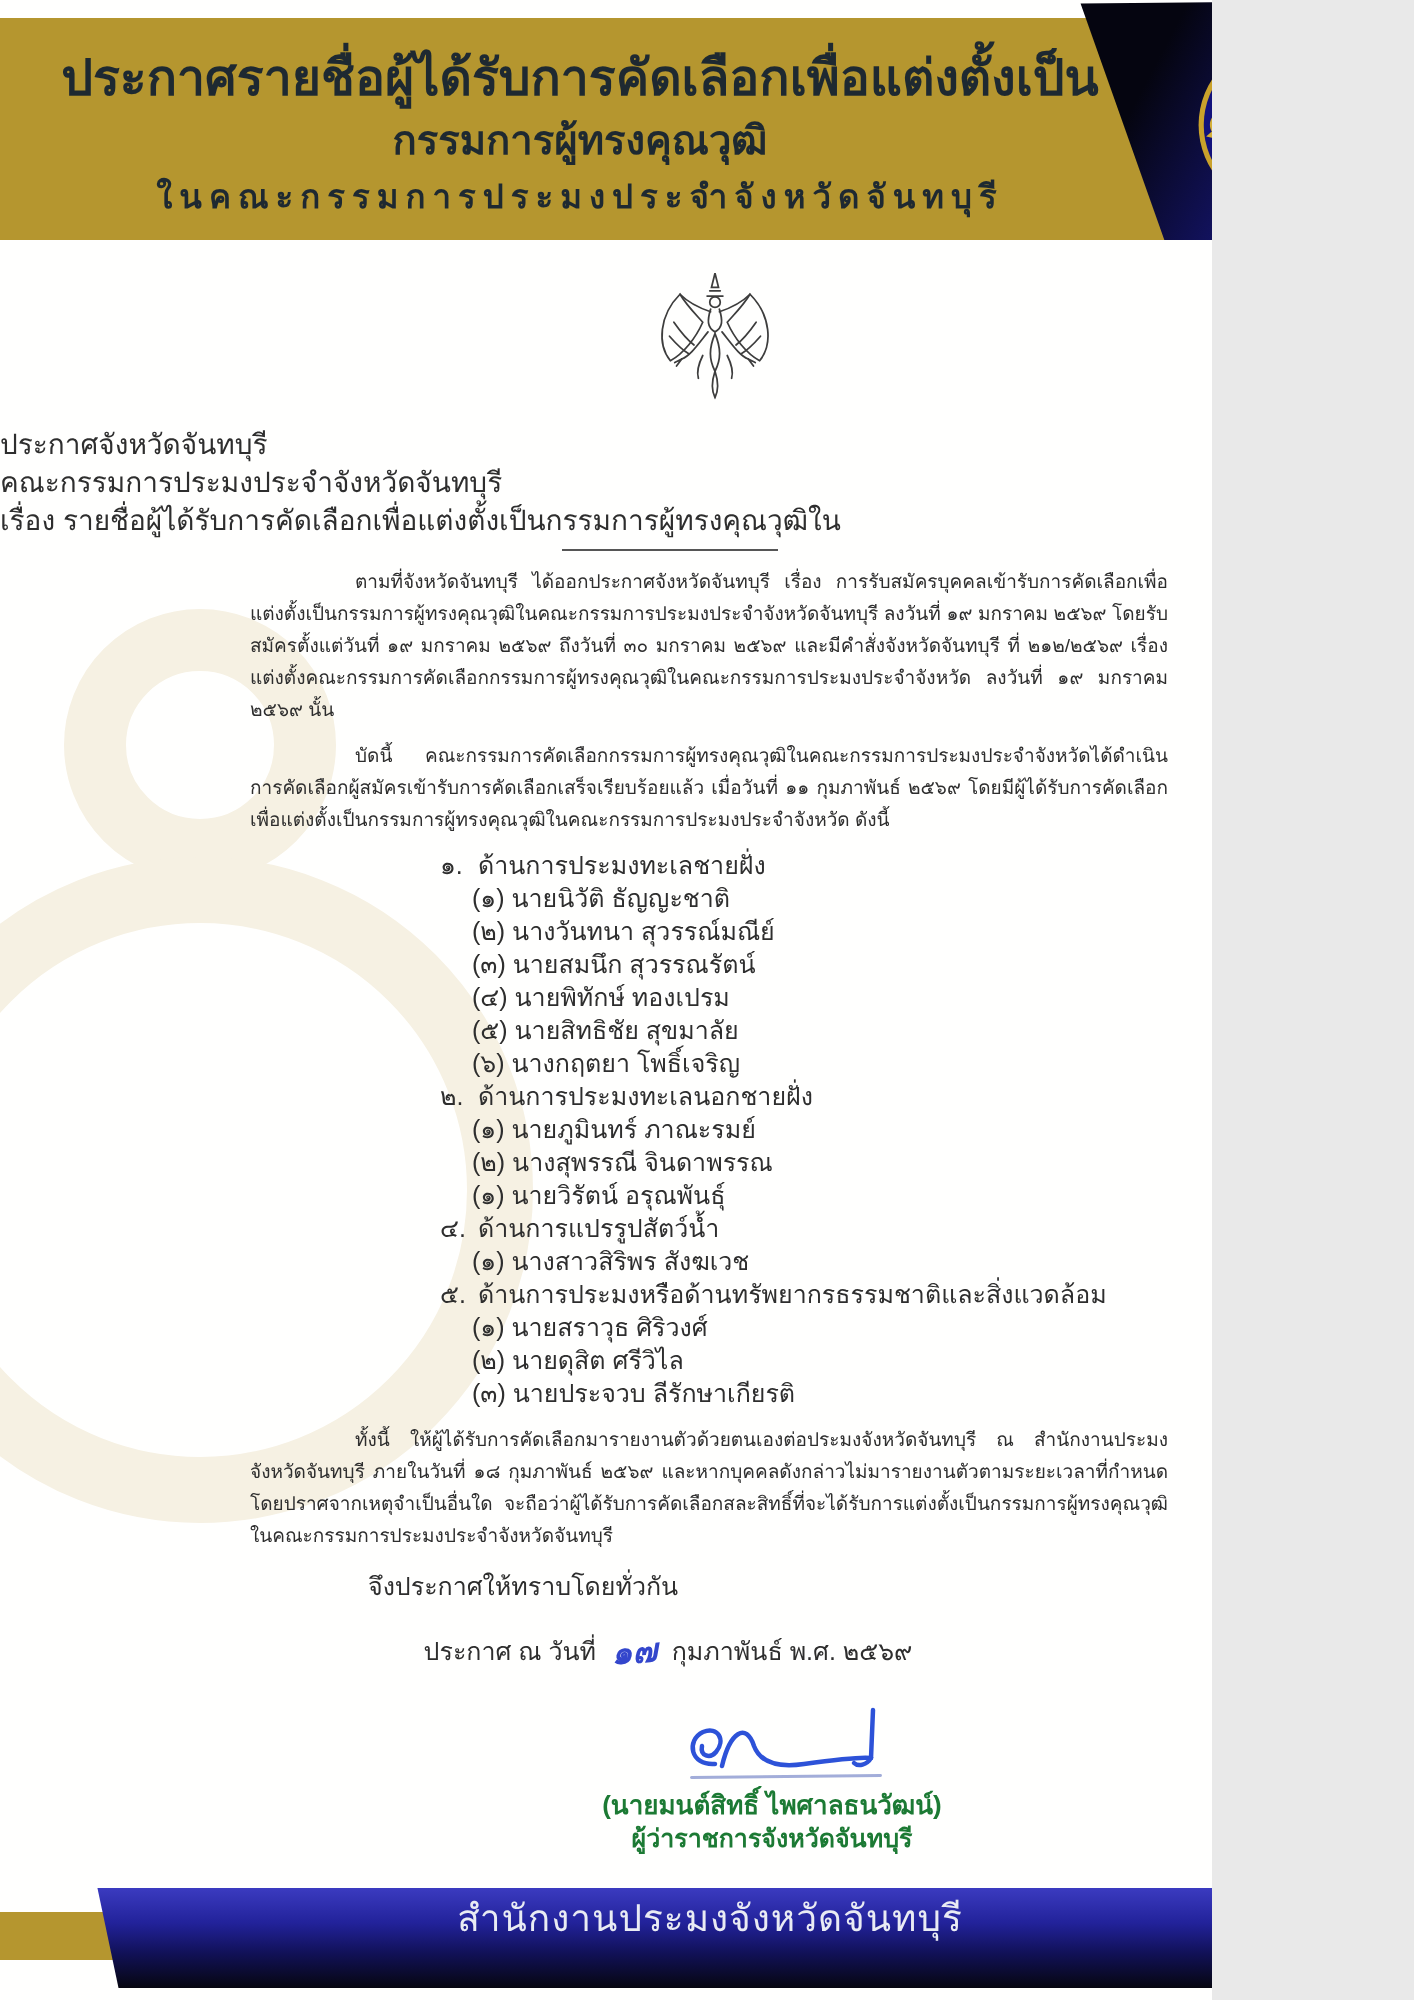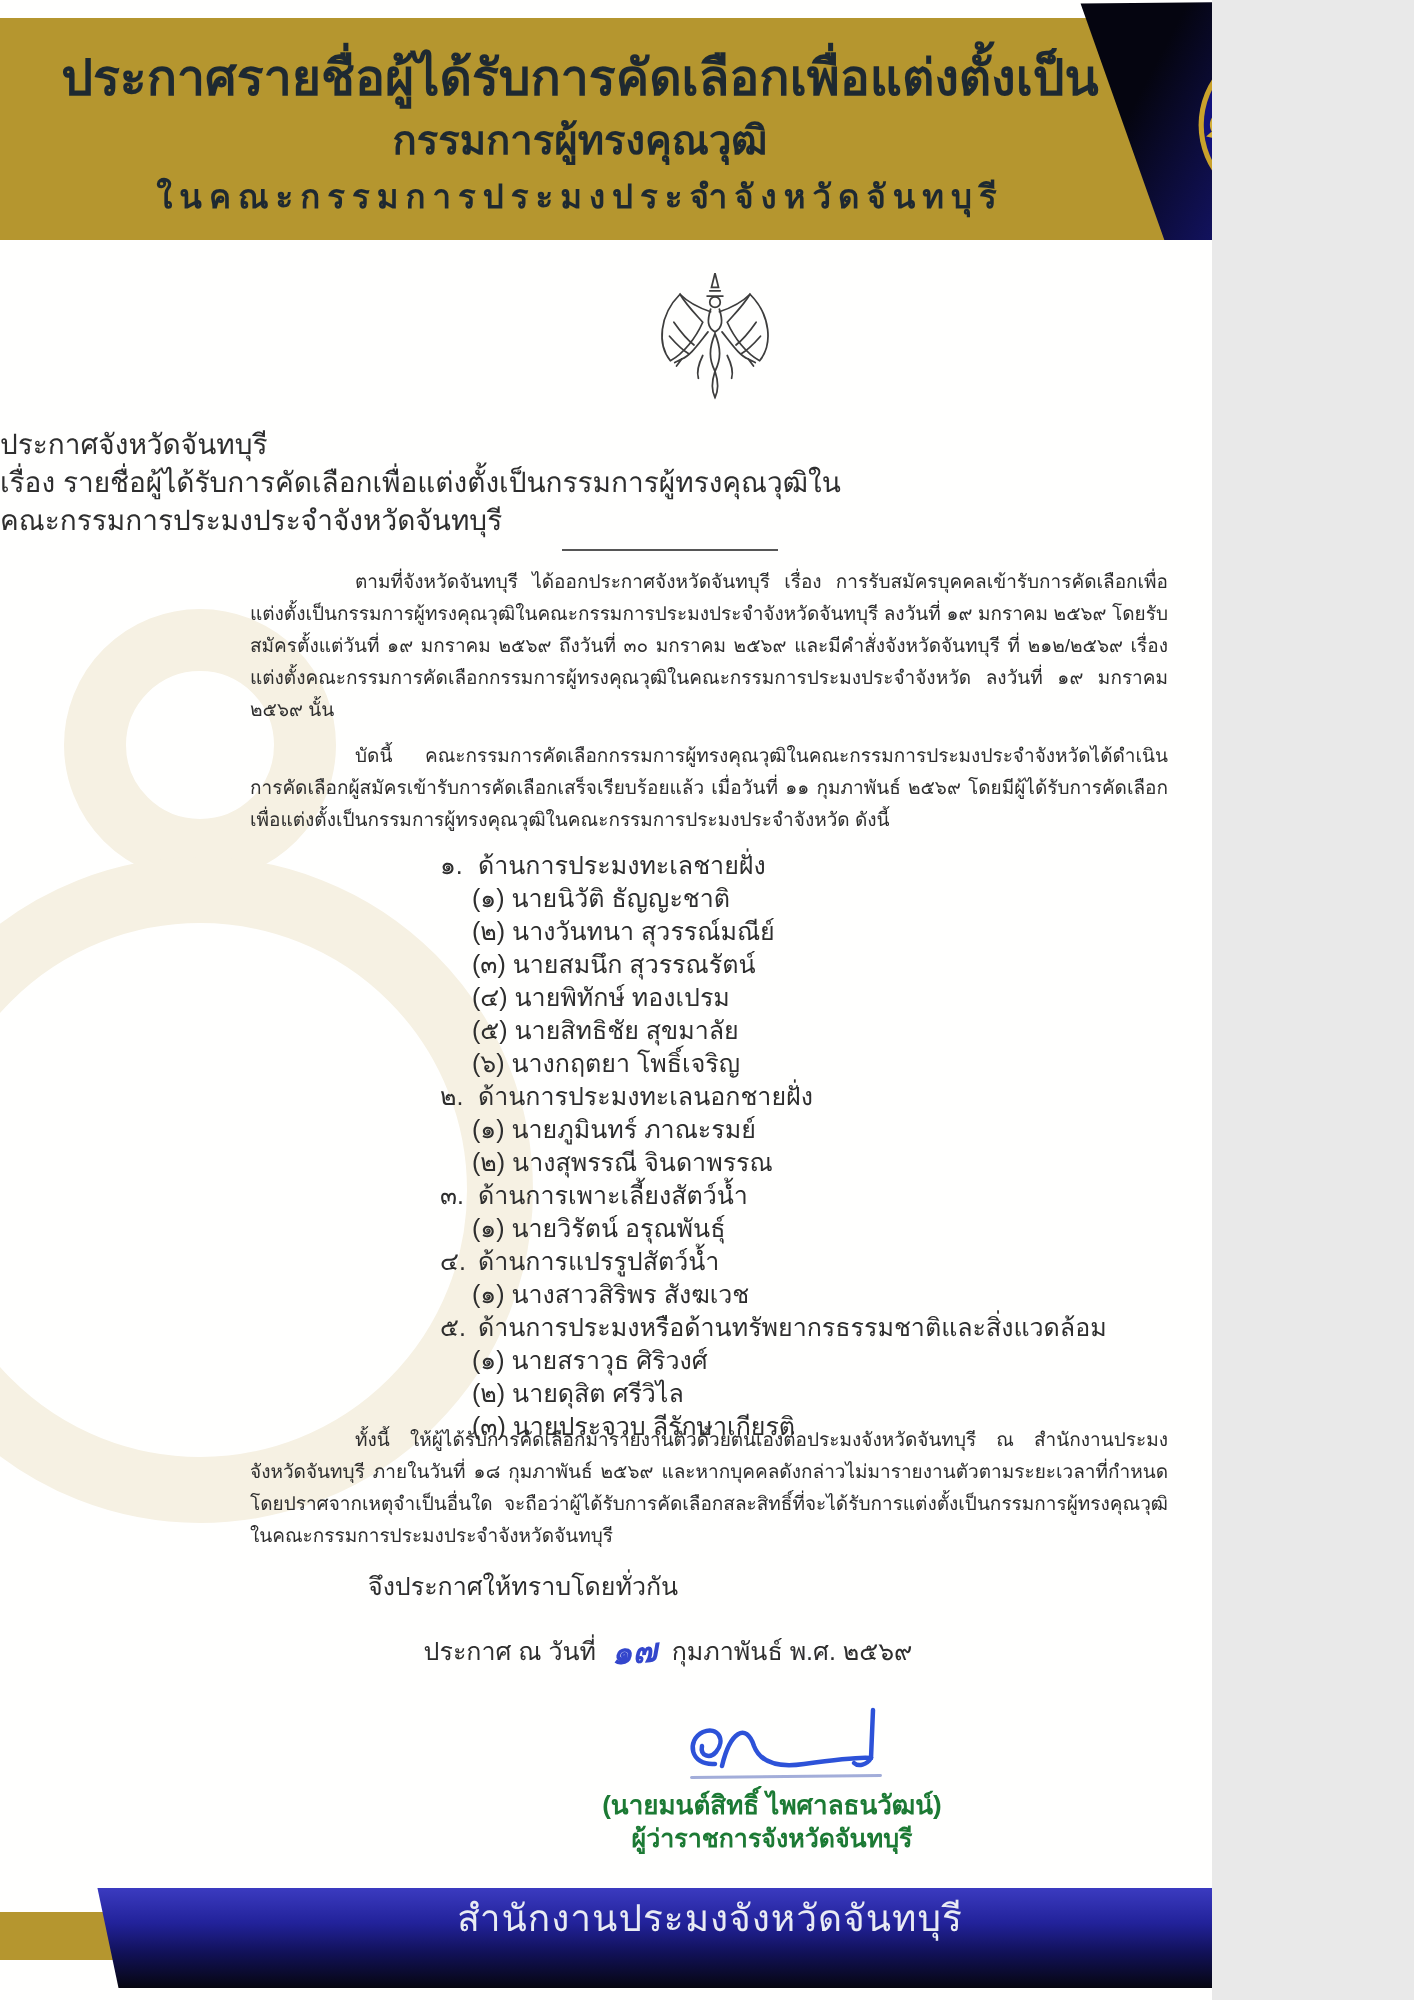--- a/index.html
+++ b/index.html
@@ -120,22 +120,22 @@
       <path d="M72 73 C60 88 52 100 42 104 M88 73 C100 88 108 100 118 104"></path>
       <path d="M42 104 l-8 4 M42 104 l-6 8 M118 104 l8 4 M118 104 l6 8"></path>
       <path d="M80 75 C73 92 73 104 80 118 C87 104 87 92 80 75 Z"></path>
       <path d="M66 100 C61 110 59 119 61 126 M94 100 C99 110 101 119 99 126"></path>
       <path d="M80 118 C76 130 76 140 80 148 C84 140 84 130 80 118"></path>
     </g>
   </svg>
 
   <div class="heading">
     <div>ประกาศจังหวัดจันทบุรี</div>
+    <div>คณะกรรมการประมงประจำจังหวัดจันทบุรี</div>
     <div>เรื่อง รายชื่อผู้ได้รับการคัดเลือกเพื่อแต่งตั้งเป็นกรรมการผู้ทรงคุณวุฒิใน</div>
-    <div>คณะกรรมการประมงประจำจังหวัดจันทบุรี</div>
   </div>
   <div class="divider"></div>
 
   <div class="para p1">ตามที่จังหวัดจันทบุรี ได้ออกประกาศจังหวัดจันทบุรี เรื่อง การรับสมัครบุคคลเข้ารับการคัดเลือกเพื่อแต่งตั้งเป็นกรรมการผู้ทรงคุณวุฒิในคณะกรรมการประมงประจำจังหวัดจันทบุรี ลงวันที่ ๑๙  มกราคม ๒๕๖๙ โดยรับสมัครตั้งแต่วันที่ ๑๙ มกราคม ๒๕๖๙ ถึงวันที่ ๓๐ มกราคม ๒๕๖๙ และมีคำสั่งจังหวัดจันทบุรี ที่ ๒๑๒/๒๕๖๙ เรื่อง แต่งตั้งคณะกรรมการคัดเลือกกรรมการผู้ทรงคุณวุฒิในคณะกรรมการประมงประจำจังหวัด ลงวันที่ ๑๙  มกราคม ๒๕๖๙ นั้น</div>
   <div class="para p2">บัดนี้ คณะกรรมการคัดเลือกกรรมการผู้ทรงคุณวุฒิในคณะกรรมการประมงประจำจังหวัดได้ดำเนินการคัดเลือกผู้สมัครเข้ารับการคัดเลือกเสร็จเรียบร้อยแล้ว เมื่อวันที่ ๑๑ กุมภาพันธ์ ๒๕๖๙ โดยมีผู้ได้รับการคัดเลือกเพื่อแต่งตั้งเป็นกรรมการผู้ทรงคุณวุฒิในคณะกรรมการประมงประจำจังหวัด ดังนี้</div>
 
   <div class="list">
     <div class="sec">
       <span class="sec-no">๑.</span><span>ด้านการประมงทะเลชายฝั่ง</span>
     </div>
@@ -145,23 +145,20 @@
     <div class="member">(๔) นายพิทักษ์  ทองเปรม</div>
     <div class="member">(๕) นายสิทธิชัย  สุขมาลัย</div>
     <div class="member">(๖) นางกฤตยา  โพธิ์เจริญ</div>
 
     <div class="sec">
       <span class="sec-no">๒.</span><span>ด้านการประมงทะเลนอกชายฝั่ง</span>
     </div>
     <div class="member">(๑) นายภูมินทร์ ภาณะรมย์</div>
     <div class="member">(๒) นางสุพรรณี  จินดาพรรณ</div>
 
-    <div class="sec">
-      <span class="sec-no">๓.</span><span>ด้านการเพาะเลี้ยงสัตว์น้ำ</span>
-    </div>
     <div class="member">(๑) นายวิรัตน์ อรุณพันธุ์</div>
 
     <div class="sec">
       <span class="sec-no">๔.</span><span>ด้านการแปรรูปสัตว์น้ำ</span>
     </div>
     <div class="member">(๑) นางสาวสิริพร สังฆเวช</div>
 
     <div class="sec">
       <span class="sec-no">๕.</span><span>ด้านการประมงหรือด้านทรัพยากรธรรมชาติและสิ่งแวดล้อม</span>
     </div>

